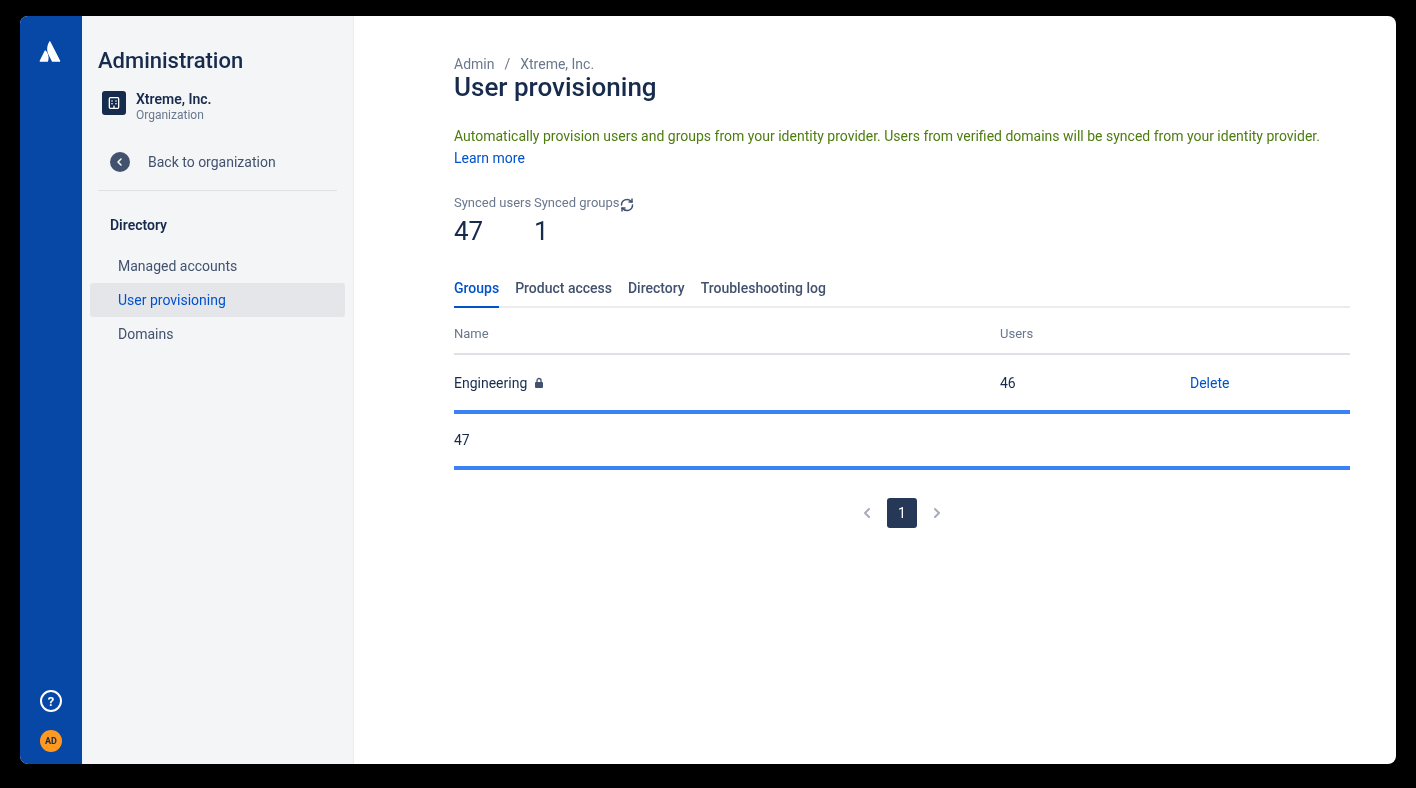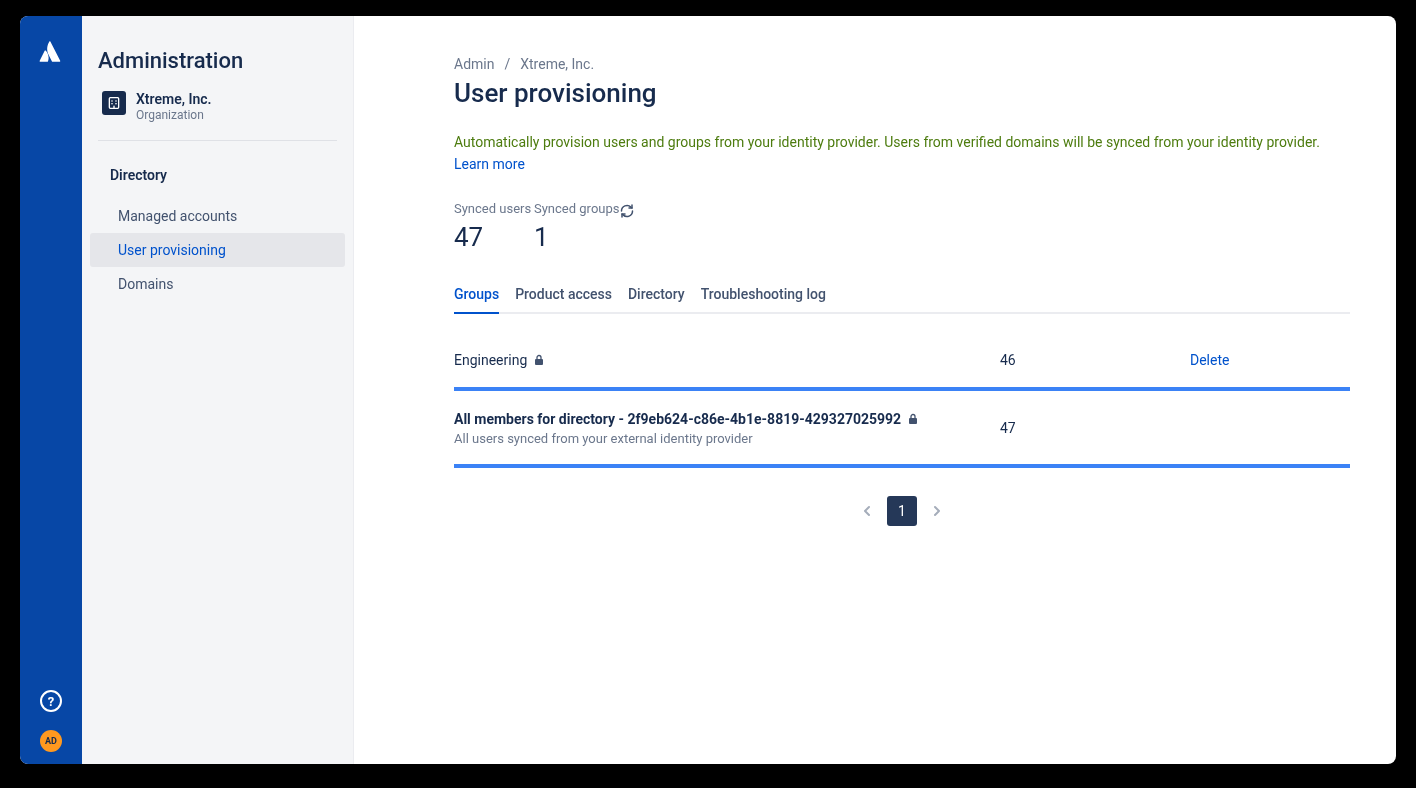--- a/index.html
+++ b/index.html
@@ -159,21 +159,21 @@
       padding: 40px 46px 0 100px;
       overflow: auto;
       color: #172B4D;
     }
     .breadcrumb {
       display: flex;
       align-items: center;
       gap: 10px;
       font-size: 14px;
       color: #6B778C;
-      margin-bottom: 6px;
+      margin-bottom: 0;
     }
     .breadcrumb a { color: #6B778C; cursor: pointer; }
     .breadcrumb-sep { color: #6B778C; }
     .page-title {
       font-size: 26px;
       font-weight: 500;
       color: #172B4D;
       margin-bottom: 26px;
     }
     .page-desc {
@@ -334,20 +334,28 @@
           <rect x="14" y="12" width="2" height="2" fill="#fff"></rect>
           <rect x="11" y="16" width="2" height="4" fill="#fff"></rect>
         </svg>
       </div>
       <div class="org-text">
         <div class="org-name">Xtreme, Inc.</div>
         <div class="org-sub">Organization</div>
       </div>
     </div>
 
+    <div class="back-link">
+      <div class="back-icon">
+        <svg width="10" height="10" viewBox="0 0 10 10">
+          <path d="M6 2 L3 5 L6 8" stroke="#fff" stroke-width="1.5" fill="none" stroke-linecap="round" stroke-linejoin="round"></path>
+        </svg>
+      </div>
+      <div class="back-label">Back to organization</div>
+    </div>
 
     <div class="sidebar-divider"></div>
 
     <div class="sidebar-heading">Directory</div>
 
     <div class="sidebar-item">Managed accounts</div>
     <div class="sidebar-item active">User provisioning</div>
     <div class="sidebar-item">Domains</div>
   </div>
 
@@ -384,48 +392,43 @@
     </div>
 
     <div class="tabs">
       <div class="tab active">Groups</div>
       <div class="tab">Product access</div>
       <div class="tab">Directory</div>
       <div class="tab">Troubleshooting log</div>
     </div>
 
     <div class="table">
+      <div class="thead">
+        <div class="th-name">Name</div>
+        <div class="th-users">Users</div>
+        <div class="th-actions"></div>
+      </div>
 
       <div class="trow">
         <div class="td-name">
           <div class="group-name">
             <span>Engineering</span>
             <svg class="lock-icon" viewBox="0 0 10 12">
               <rect x="1" y="5" width="8" height="6" rx="1" fill="#42526E"></rect>
               <path d="M3 5V3.5a2 2 0 0 1 4 0V5" stroke="#42526E" stroke-width="1.3" fill="none"></path>
             </svg>
           </div>
         </div>
         <div class="td-users">46</div>
         <div class="td-actions">
           <a class="delete-link">Delete</a>
         </div>
       </div>
 
       <div class="trow">
-        <div class="td-name">
-          <div class="group-name bold">
-            <span>All members for directory - 2f9eb624-c86e-4b1e-8819-429327025992</span>
-            <svg class="lock-icon" viewBox="0 0 10 12">
-              <rect x="1" y="5" width="8" height="6" rx="1" fill="#42526E"></rect>
-              <path d="M3 5V3.5a2 2 0 0 1 4 0V5" stroke="#42526E" stroke-width="1.3" fill="none"></path>
-            </svg>
-          </div>
-          <div class="group-sub">All users synced from your external identity provider</div>
-        </div>
         <div class="td-users">47</div>
         <div class="td-actions"></div>
       </div>
     </div>
 
     <div class="pagination">
       <div class="page-arrow">
         <svg width="8" height="12" viewBox="0 0 8 12">
             <path d="M6 2 L2 6 L6 10" stroke="#A5ADBA" stroke-width="2" fill="none" stroke-linecap="round" stroke-linejoin="round"></path>
           </svg>

